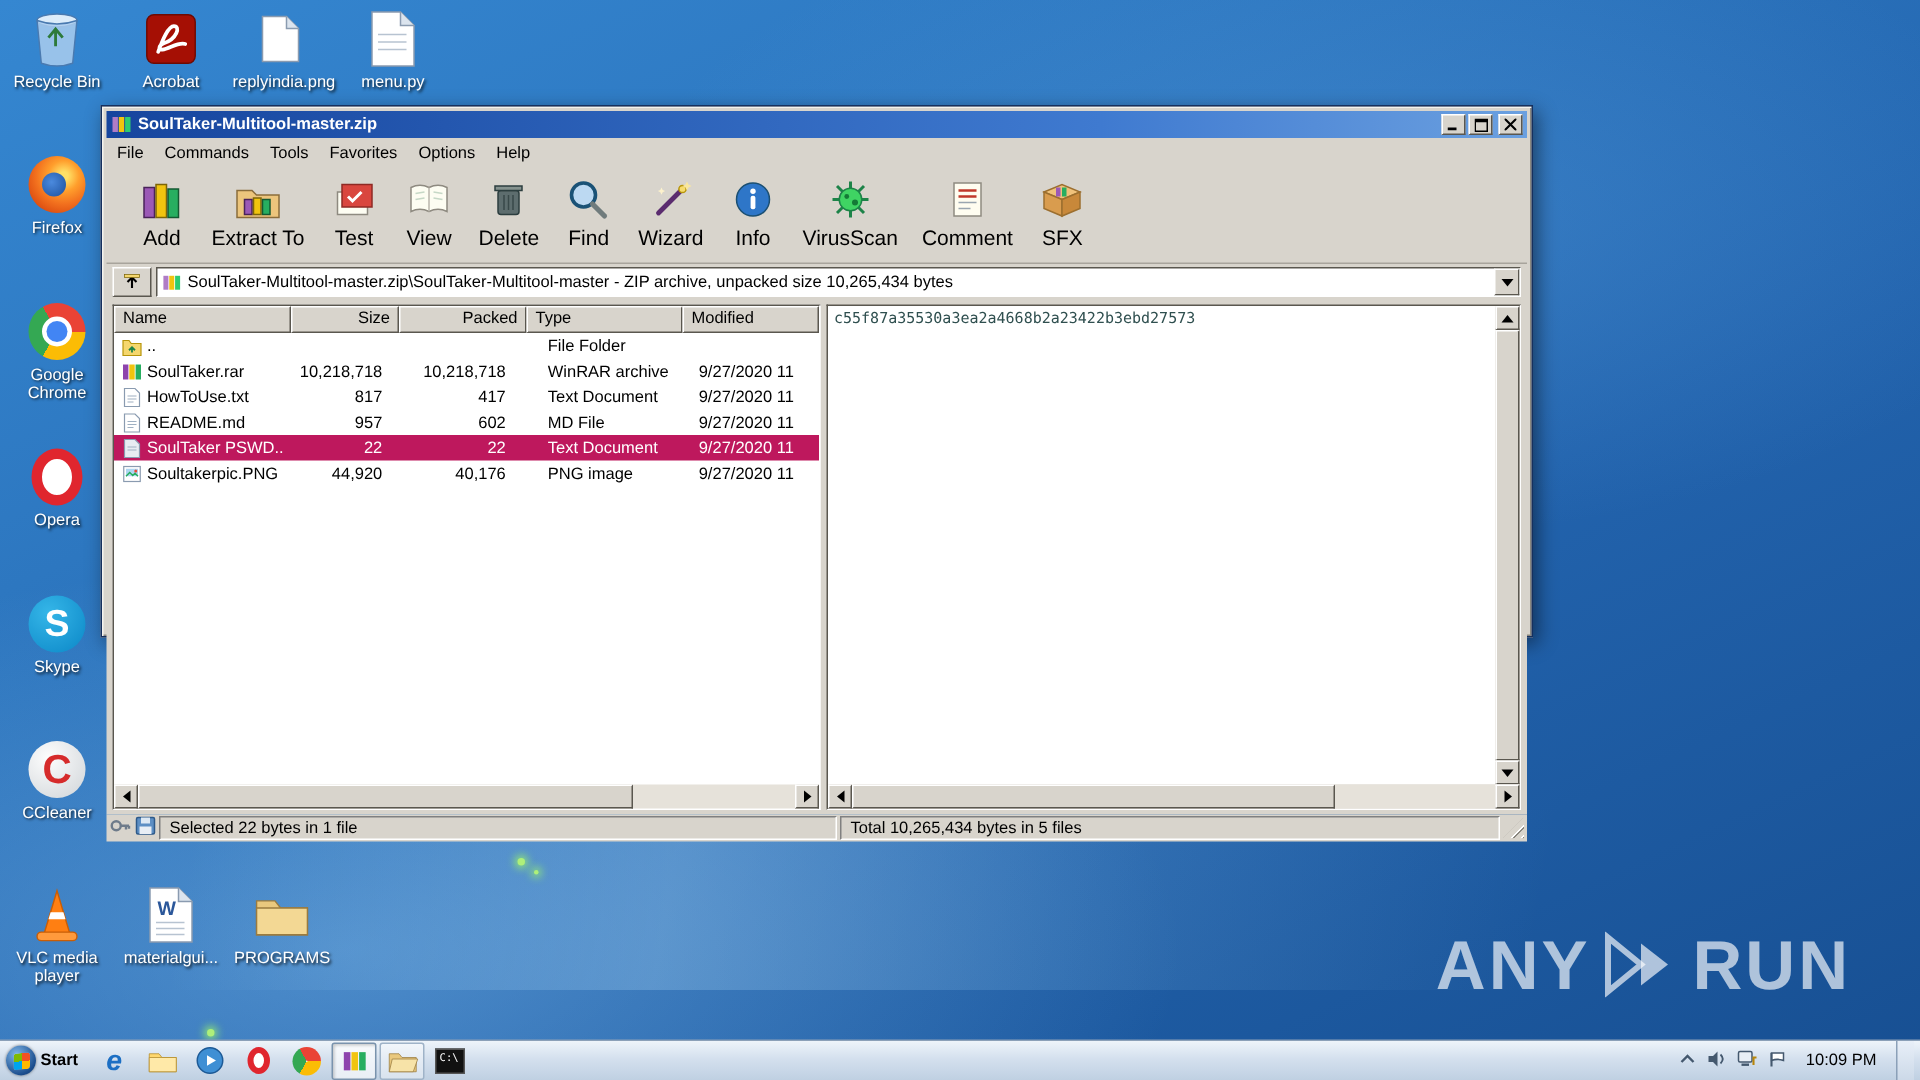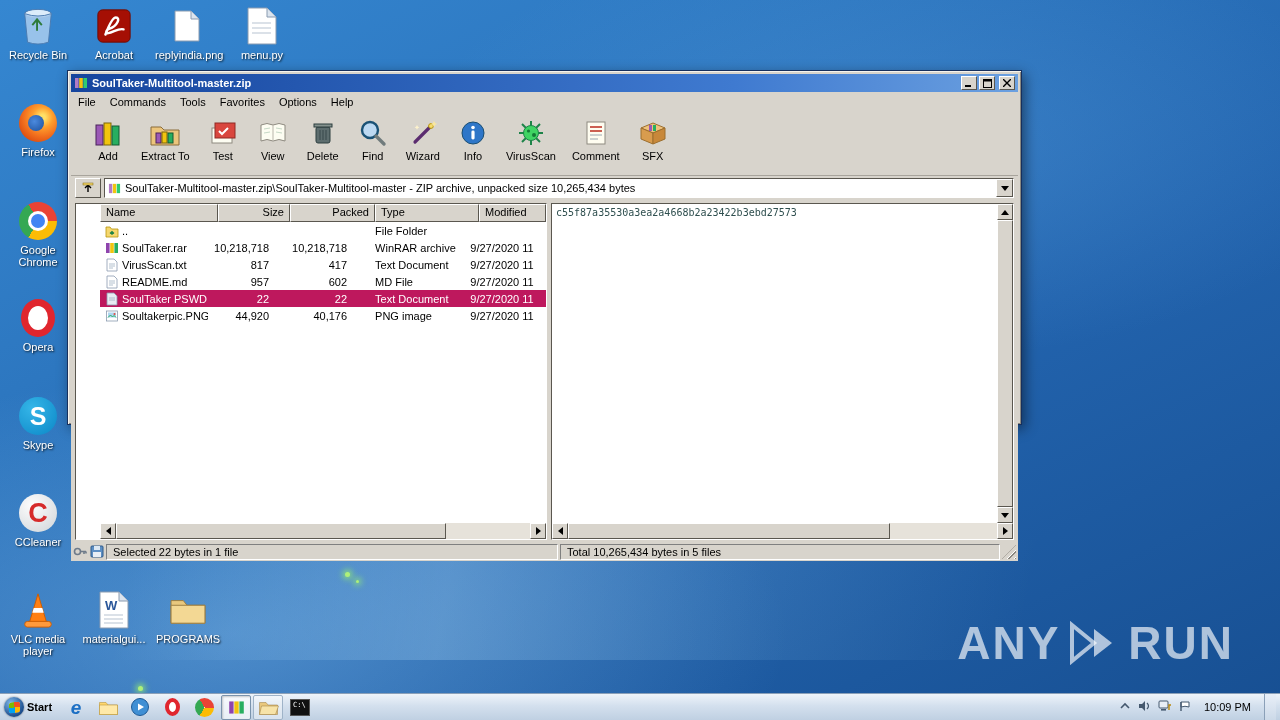--- a/index.html
+++ b/index.html
@@ -31,30 +31,30 @@
   
   .window { position:absolute; left:67px; top:70px; width:955px; height:355px;
     background:#d8d4cc; border:1px solid #16305e; padding:3px;
     box-shadow: inset 1px 1px 0 #f5f3ee, inset -1px -1px 0 #8a877f, 3px 4px 12px rgba(0,0,0,0.45); }
   .titlebar { height:18px; background:linear-gradient(90deg,#16459e,#3f7ad0 70%,#6ba0e0); display:flex; align-items:center; padding:0 3px; }
   .titlebar .ttl { color:#fff; font-size:11px; font-weight:bold; margin-left:4px; flex:1; white-space:nowrap; overflow:hidden; }
   .winbtn { width:16px; height:14px; margin-left:2px; background:#d8d4cc; border:1px solid; border-color:#fff #5a574f #5a574f #fff; display:flex; align-items:center; justify-content:center; }
   .menubar { height:20px; display:flex; align-items:center; font-size:11px; background:#d8d4cc; }
   .menubar span { padding:3px 7px; }
   .toolbar { height:64px; display:flex; align-items:flex-start; padding:2px 0 0 12px; border-bottom:1px solid #a8a49c; background:#d8d4cc; }
-  .tbtn { min-width:50px; padding:2px 8px 0; text-align:center; font-size:11px; color:#000; }
+  .tbtn { min-width:50px; padding:2px 8px 0; text-align:center; font-size:14px; color:#000; }
   .tbtn .tico { height:34px; display:flex; align-items:center; justify-content:center; }
   .addrrow { height:24px; display:flex; align-items:center; padding:2px 4px; gap:3px; background:#d8d4cc; }
   .upbtn { width:26px; height:20px; background:#d8d4cc; border:1px solid; border-color:#fff #5a574f #5a574f #fff; display:flex; align-items:center; justify-content:center; }
   .combo { flex:1; height:20px; background:#fff; border:1px solid; border-color:#5a574f #fff #fff #5a574f; display:flex; align-items:center; font-size:11px; padding-left:3px; overflow:hidden; }
   .combo .ctext { flex:1; white-space:nowrap; overflow:hidden; margin-left:4px; }
   .combo .drop { width:17px; height:18px; background:#d8d4cc; border:1px solid; border-color:#fff #5a574f #5a574f #fff; display:flex; align-items:center; justify-content:center; }
 
   .mainarea { display:flex; gap:4px; padding:3px 4px; height:343px; background:#d8d4cc; }
-  .filepanel { width:472px; background:#fff; border:1px solid; border-color:#5a574f #fff #fff #5a574f; display:flex; flex-direction:column;padding-left:24px; }
+  .filepanel { width:472px; background:#fff; border:1px solid; border-color:#5a574f #fff #fff #5a574f; display:flex; flex-direction:column; }
   .lheader { display:flex; height:18px; background:#d8d4cc; flex:none; }
   .hcell { border:1px solid; border-color:#fff #5a574f #5a574f #fff; font-size:11px; padding:1px 5px; white-space:nowrap; overflow:hidden; }
   .rows { flex:1; overflow:hidden; background:#fff; }
   .lrow { display:flex; height:17px; font-size:11px; align-items:center; }
   .lrow .c { padding:0 5px; white-space:nowrap; overflow:hidden; }
   .cn { width:118px; display:flex; align-items:center; gap:3px; }
   .cs { width:72px; text-align:right; }
   .cp { width:85px; text-align:right; }
   .ct { width:104px;margin-left:18px; }
   .cm { width:88px; }
@@ -466,21 +466,21 @@
                 <span class="fi">
                   <svg width="14" height="14" viewBox="0 0 14 14">
                     <path d="M2 1 h7 l3 3 v9 H2 Z" fill="#fff" stroke="#8a9bb0" stroke-width="0.8"></path>
                     <g stroke="#9fb0c2" stroke-width="0.8">
                       <line x1="4" y1="6" x2="10" y2="6"></line>
                       <line x1="4" y1="8" x2="10" y2="8"></line>
                       <line x1="4" y1="10" x2="8" y2="10"></line>
                     </g>
                   </svg>
                 </span>
-                <span>VirusScan.txt</span>
+                <span>HowToUse.txt</span>
               </div>
             <div class="c cs">817</div>
             <div class="c cp">417</div>
             <div class="c ct">Text Document</div>
             <div class="c cm">9/27/2020 11</div>
           </div>
           <div class="lrow">
             <div class="c cn">
                 <span class="fi">
                   <svg width="14" height="14" viewBox="0 0 14 14">

